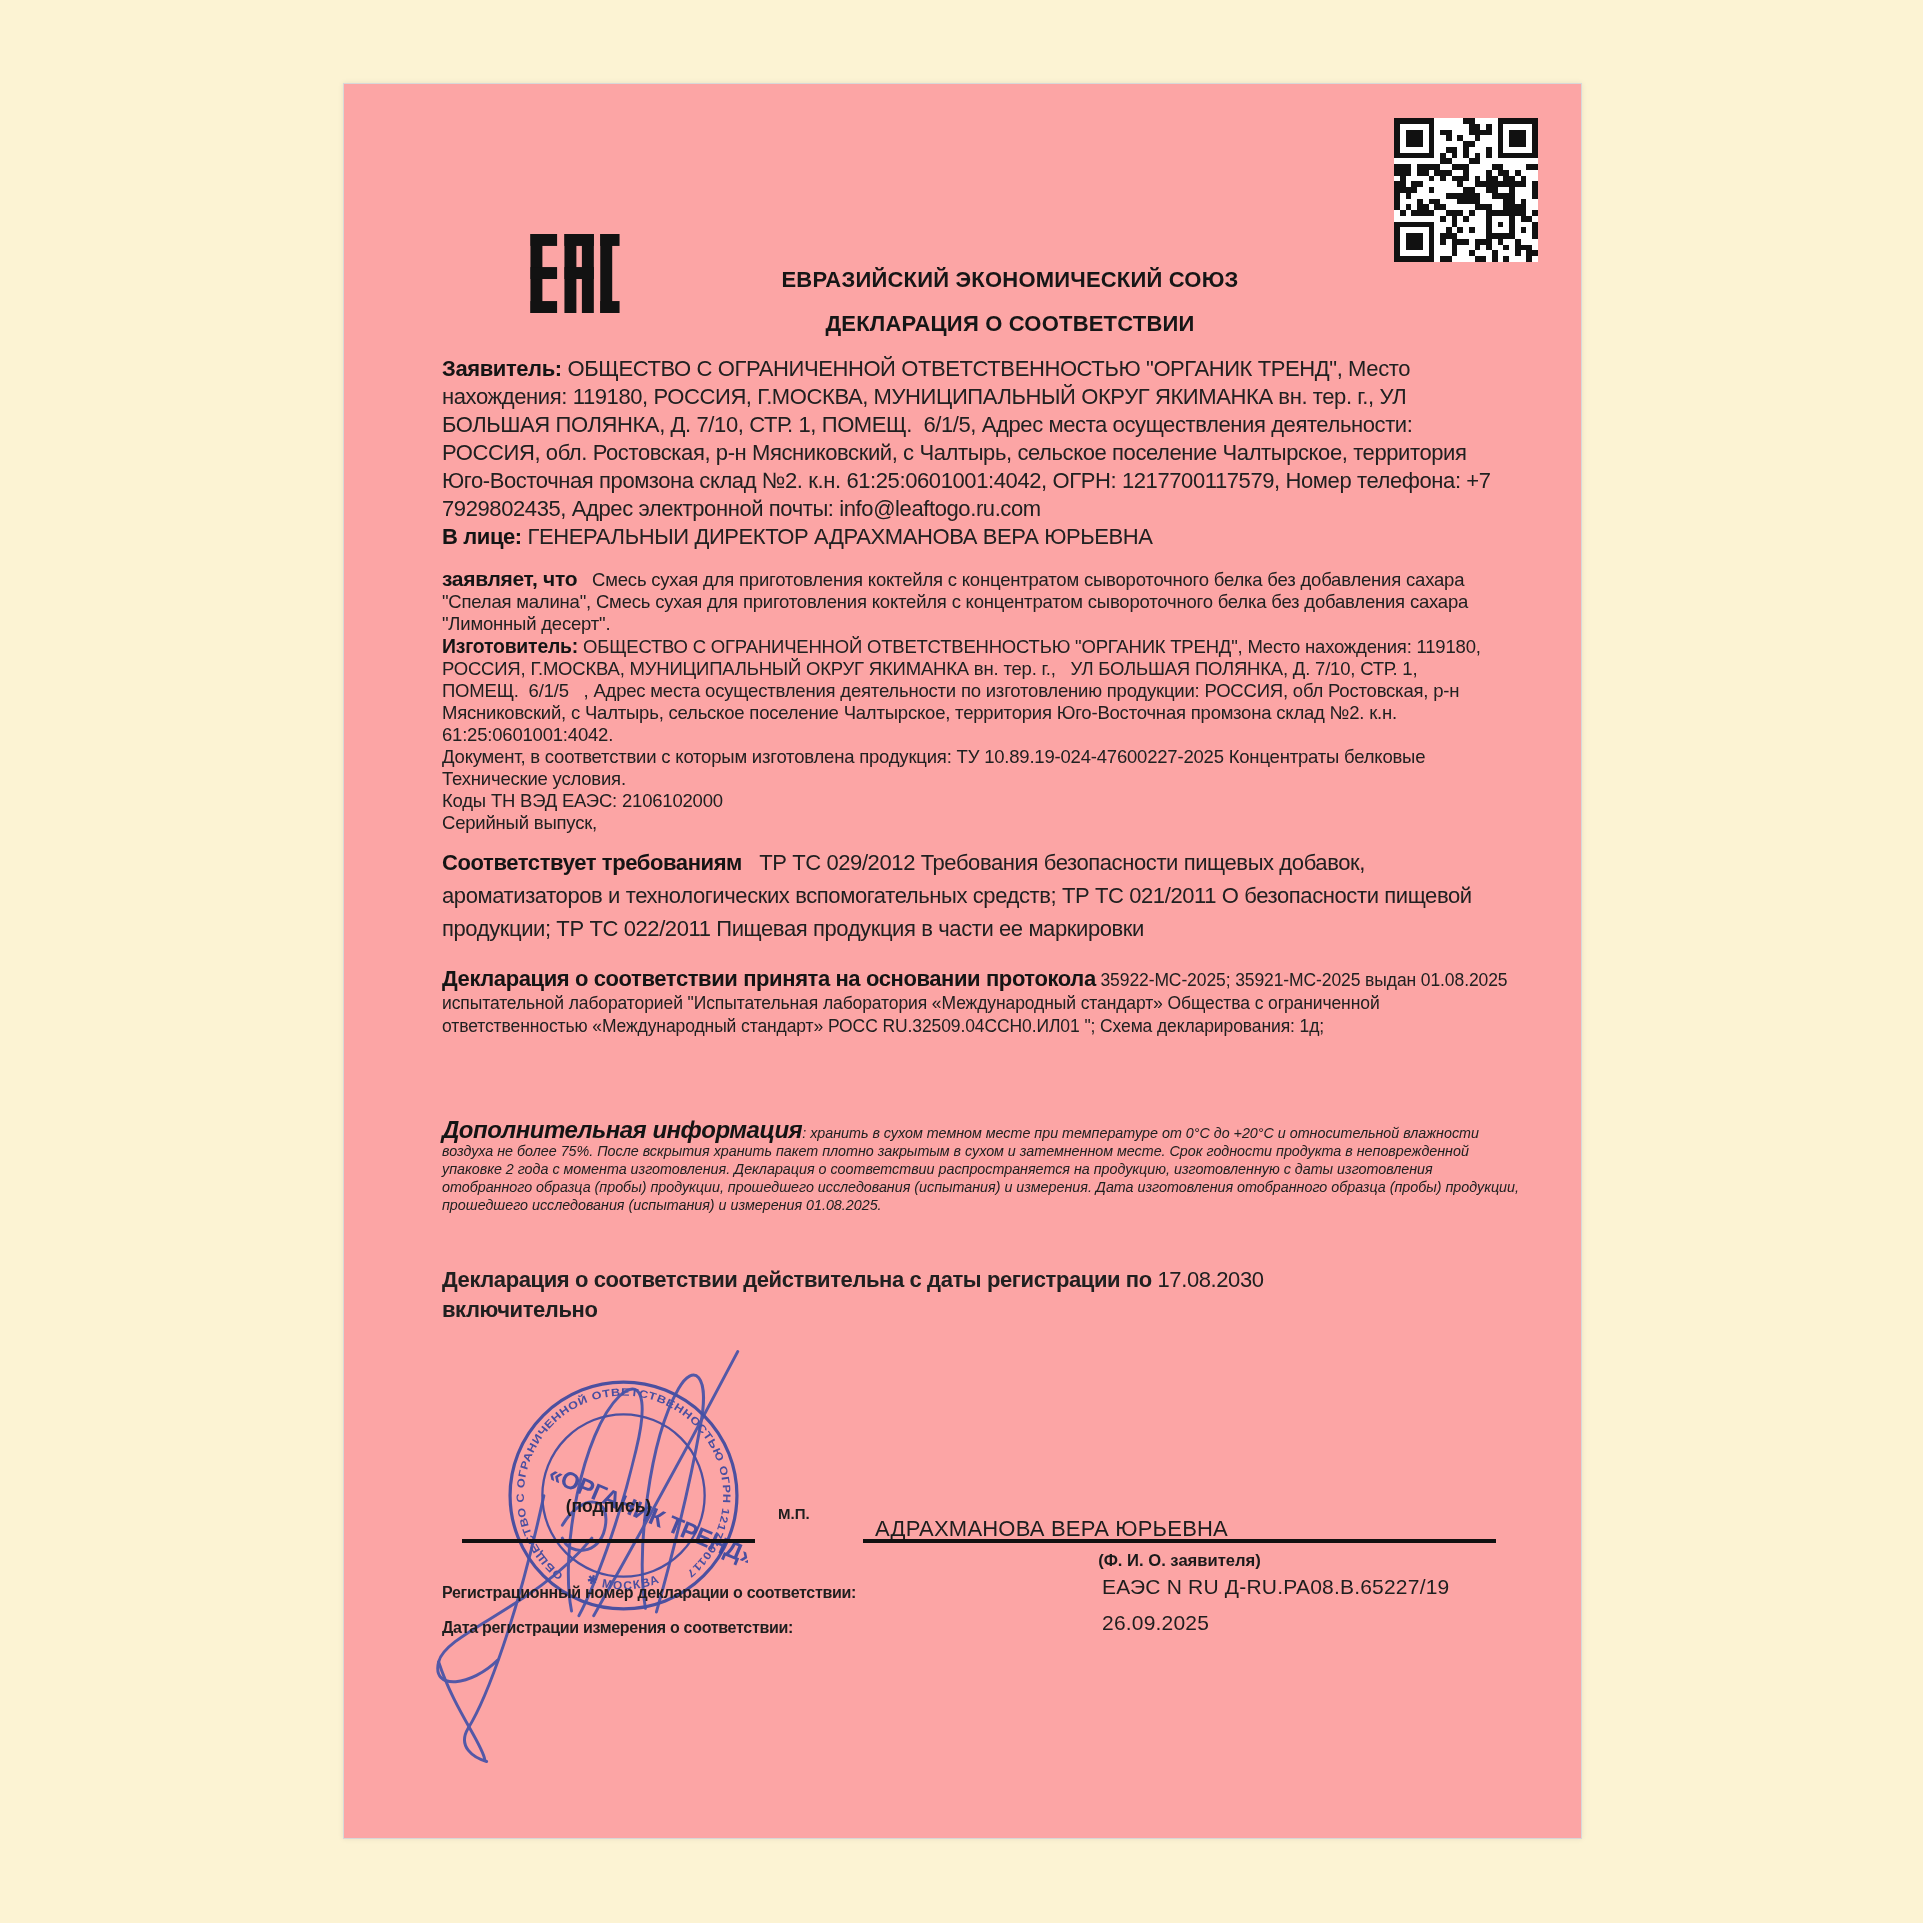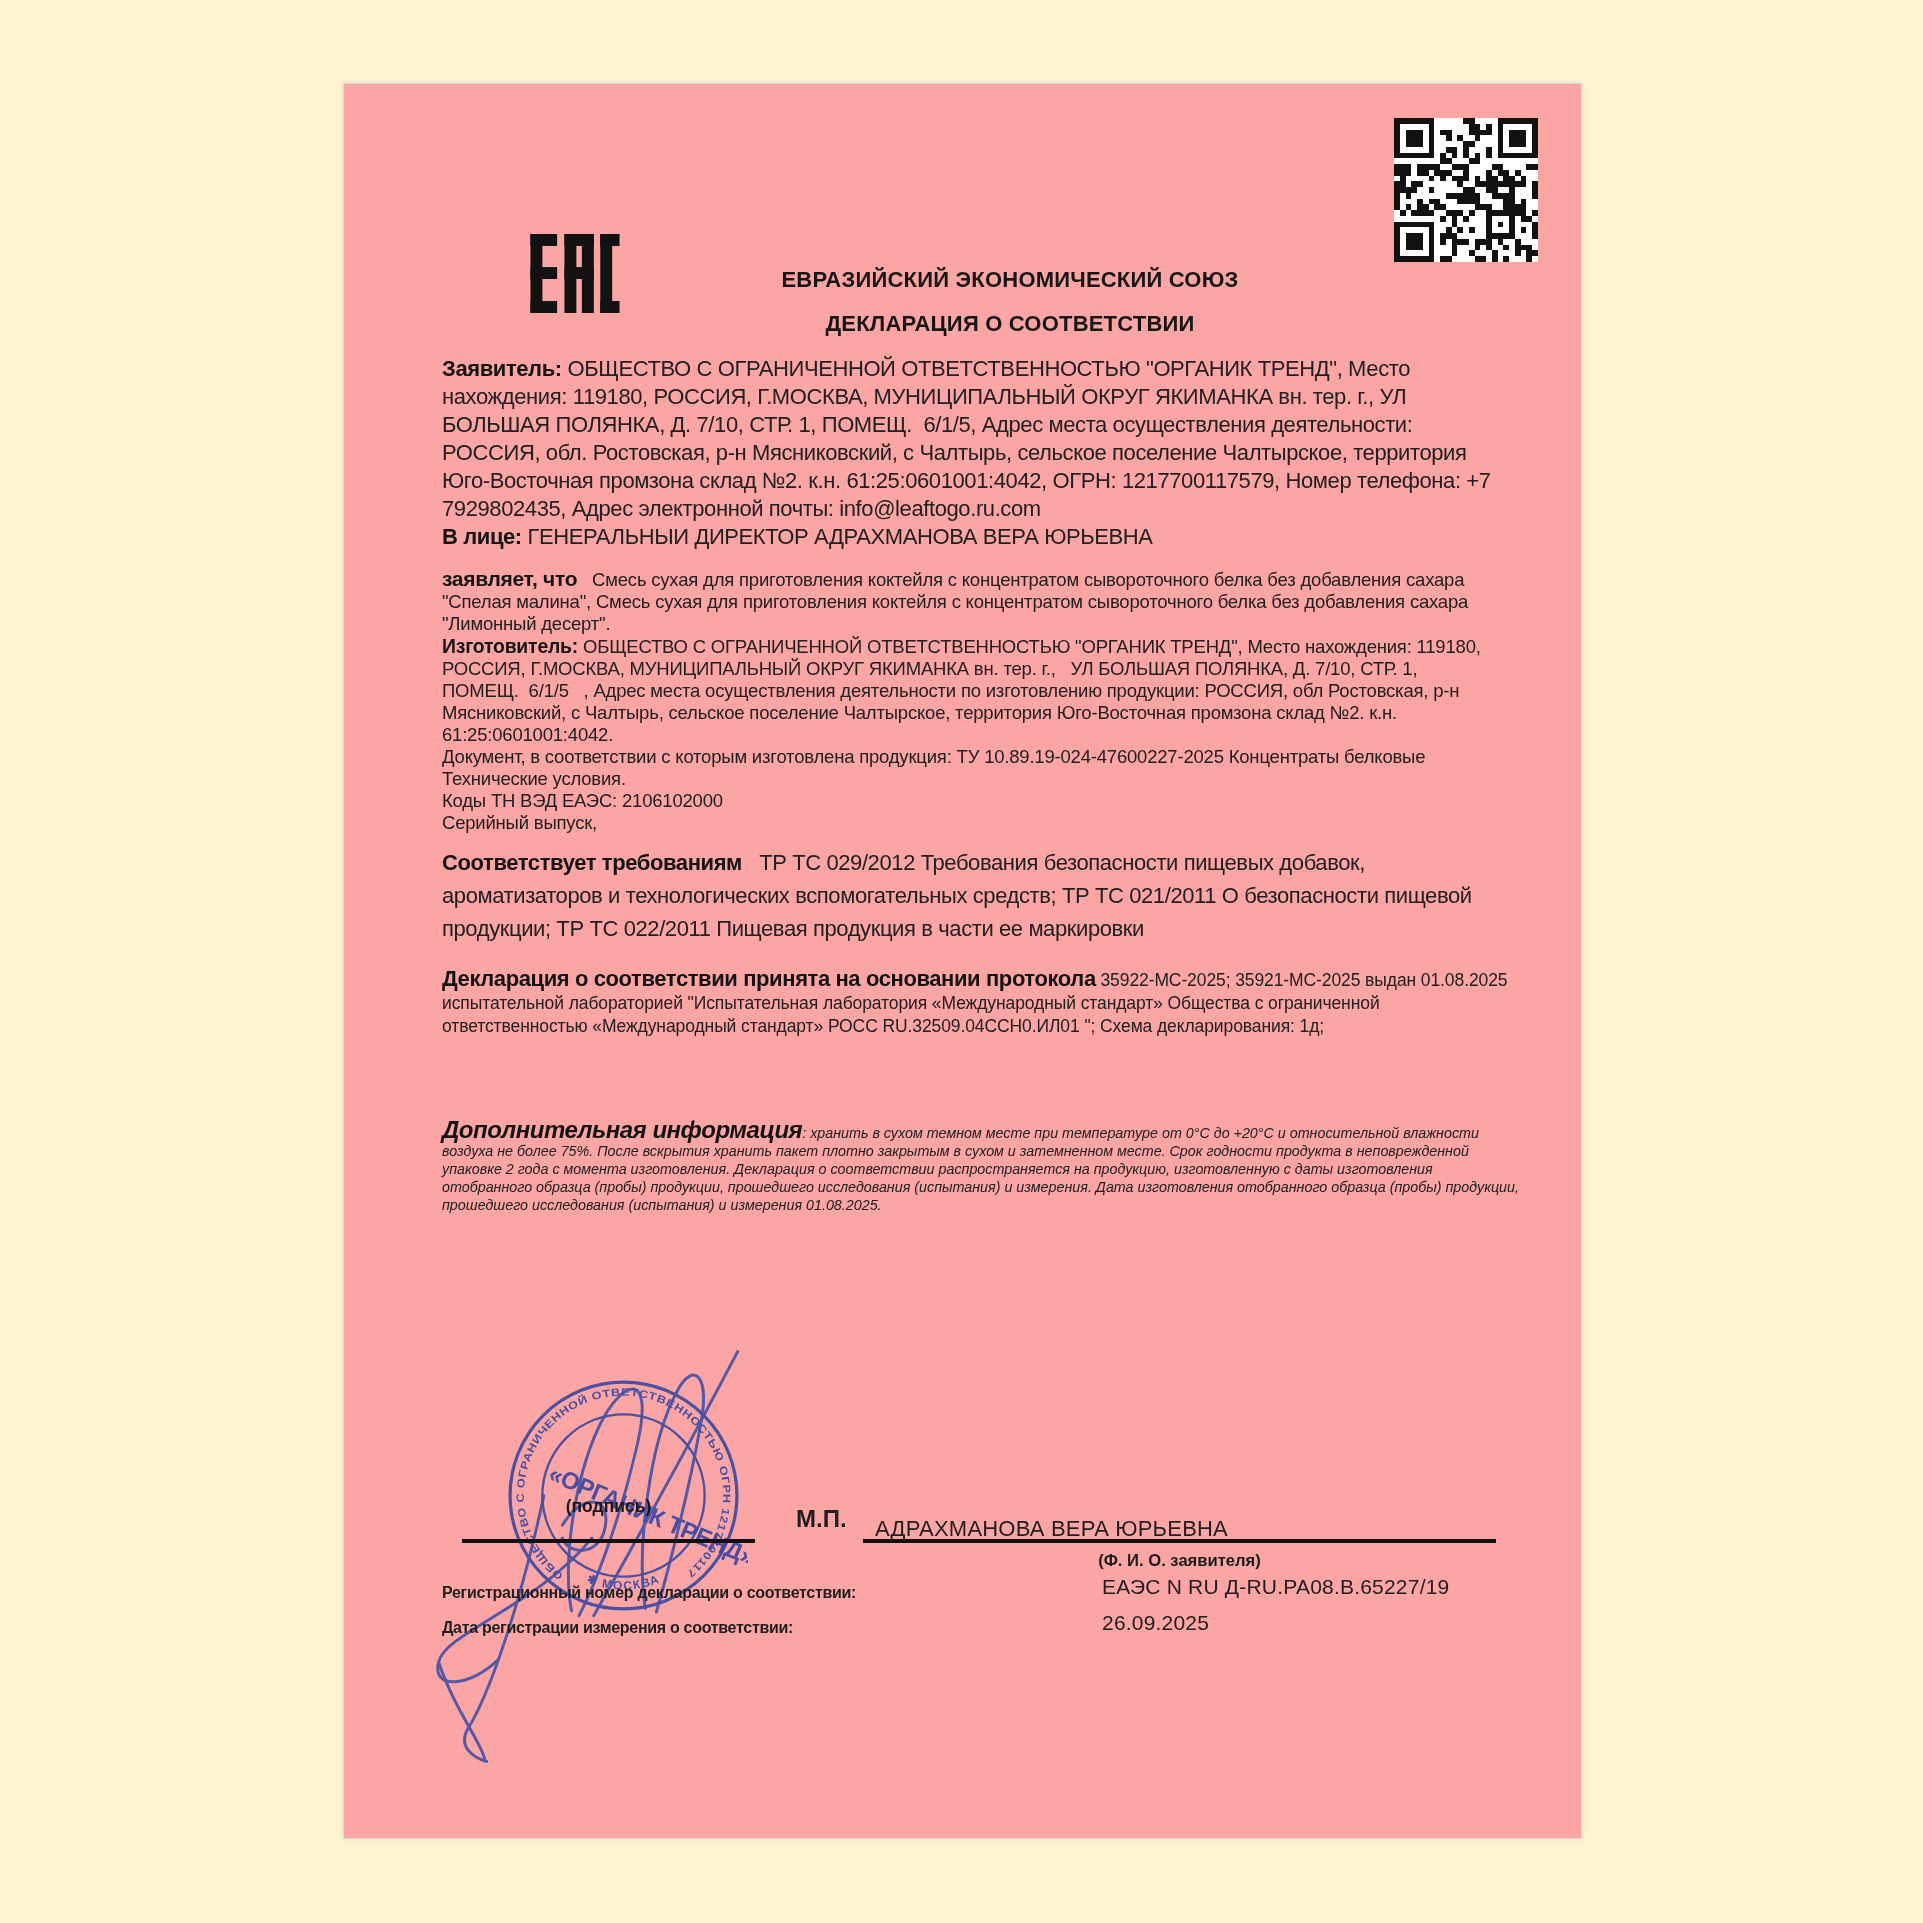--- a/index.html
+++ b/index.html
@@ -34,21 +34,21 @@
   #p-compliance{top:762px;font-size:22px;line-height:33px;letter-spacing:-0.4px;}
   #p-basis{top:854px;width:1082px;font-size:17.5px;line-height:23px;letter-spacing:-0.1px;margin-top:29px;}
   #p-basis b.lead{font-size:22px;letter-spacing:-0.4px;}
   #p-addinfo{top:1037px;width:1082px;font-size:14.3px;line-height:18px;letter-spacing:0;font-style:italic;}
   #p-addinfo b.lead{font-size:24px;letter-spacing:-0.5px;}
   #p-validity{top:1181px;font-size:22px;line-height:30px;letter-spacing:-0.4px;font-weight:bold;}
   #p-validity .reg{font-weight:normal;}
   
   #stamp-svg{left:155px;top:1287px;width:249px;height:249px;}
   #sig-svg{left:54px;top:1227px;width:480px;height:517px;pointer-events:none;}
-  #mp-label{left:452px;top:1421px;font-size:24px;font-weight:bold;}
+  #mp-label{left:434px;top:1421px;font-size:15px;font-weight:bold;}
   #signatory-name{left:531px;top:1432px;font-size:22px;letter-spacing:0.2px;}
   .sig-line{height:3.7px;background:#111;top:1455px;}
   #line-left{left:118px;width:293px;}
   #line-right{left:519px;width:633px;}
   .caption{font-weight:bold;font-size:17.5px;text-align:center;color:#1a1a1a;}
   #cap-podpis{left:118px;width:293px;top:1412px;}
   #cap-fio{left:519px;width:633px;top:1467px;font-size:16.6px;}
   .reg-label{left:98px;font-size:16px;font-weight:bold;letter-spacing:-0.3px;margin-top:7px;}
   .reg-value{left:758px;font-size:21px;letter-spacing:0.2px;}
   #reg-number-label{top:1493px;}
@@ -333,20 +333,25 @@
 
   <div class="abs para" id="p-basis">
     <b class="lead">Декларация о соответствии принята на основании протокола</b>
     <span>35922-МС-2025; 35921-МС-2025 выдан 01.08.2025 испытательной лабораторией "Испытательная лаборатория «Международный стандарт» Общества с ограниченной ответственностью «Международный стандарт» РОСС RU.32509.04ССН0.ИЛ01 "; Схема декларирования: 1д;</span>
   </div>
 
   <div class="abs para" id="p-addinfo">
     <b class="lead">Дополнительная информация</b><span>: хранить в сухом темном месте при температуре от 0°С до +20°С и относительной влажности воздуха не более 75%. После вскрытия хранить пакет плотно закрытым в сухом и затемненном месте. Срок годности продукта в неповрежденной упаковке 2 года с момента изготовления. Декларация о соответствии распространяется на продукцию, изготовленную с даты изготовления отобранного образца (пробы) продукции, прошедшего исследования (испытания) и измерения. Дата изготовления отобранного образца (пробы) продукции, прошедшего исследования (испытания) и измерения 01.08.2025.</span>
   </div>
 
+  <div class="abs para" id="p-validity">
+    <span>Декларация о соответствии действительна с даты регистрации по</span>
+    <span class="reg">17.08.2030</span><br>
+    <span>включительно</span>
+  </div>
 
   <div class="abs" id="stamp-svg">
     <svg width="249" height="249" viewBox="0 0 270 270" xmlns="http://www.w3.org/2000/svg">
       <defs>
         <path id="ring-path" d="M 70 221 A 108 108 0 1 1 200 221" fill="none"></path>
         <path id="bottom-path" d="M 69 213 A 103 103 0 0 0 201 213" fill="none"></path>
       </defs>
       <g stroke="#3A47A0" fill="none" opacity="0.9">
         <circle cx="135" cy="135" r="123" stroke-width="3.5"></circle>
         <circle cx="135" cy="135" r="88" stroke-width="2.5"></circle>

